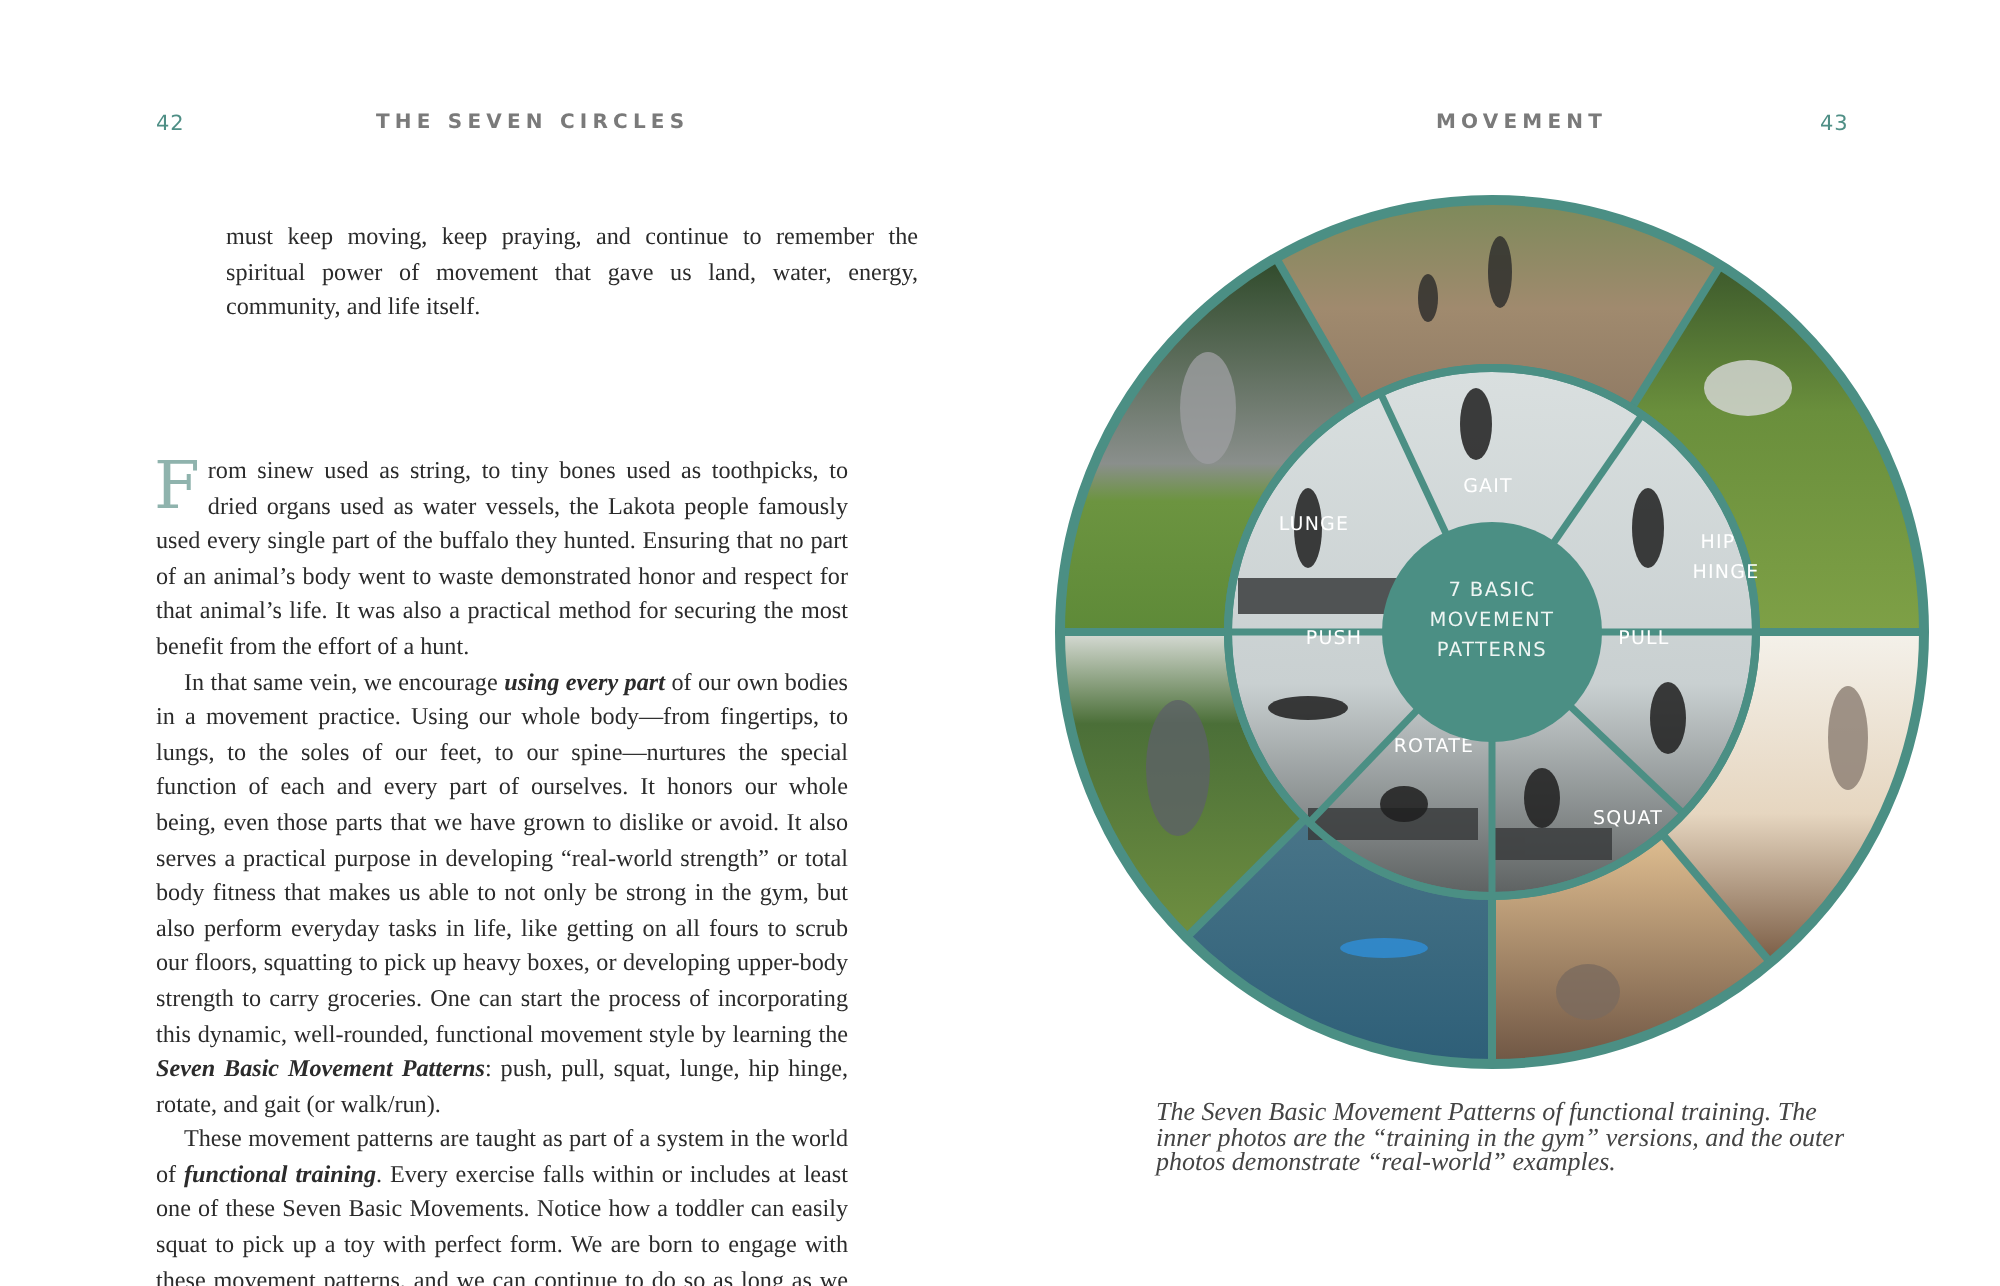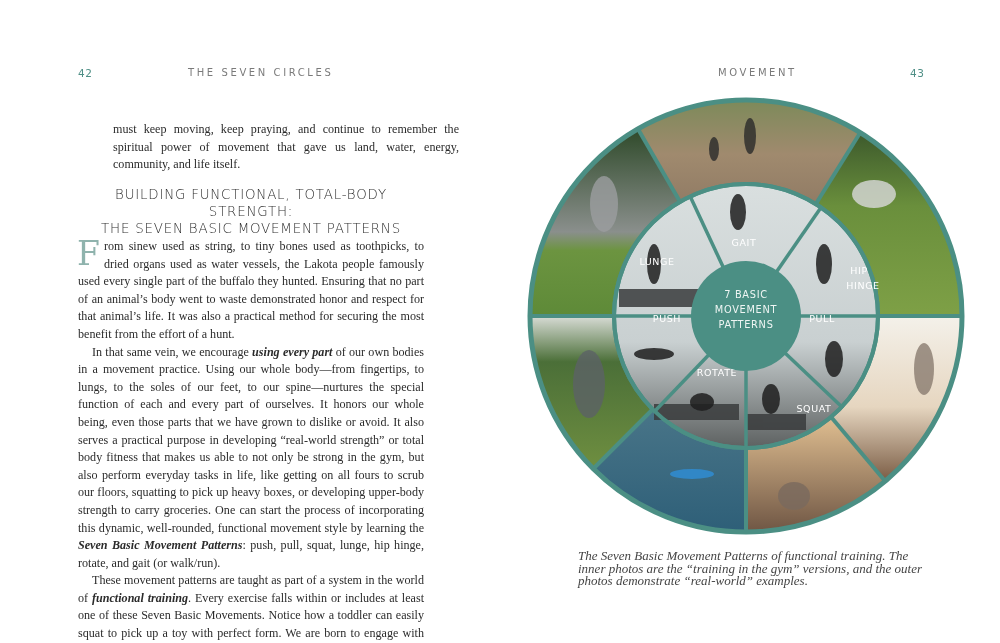--- a/index.html
+++ b/index.html
@@ -1,24 +1,24 @@
 <!DOCTYPE html>
 <html><head>
   <meta charset="utf-8">
   <style>
     html, body { margin: 0; padding: 0; }
     body {
       width: 1000px; height: 643px; background: #ffffff; position: relative; overflow: hidden;
       font-family: "Liberation Serif", serif; color: #2e2e2e;
     }
-    .page { position: absolute; top: 16px; height: 481px; }
+    .page { position: absolute; top: 5px; height: 481px; }
     .page-left { left: 0; width: 500px; }
     .page-right { left: 500px; width: 500px; }
     .folio { position: absolute; top: 51px; font-family: "DejaVu Sans", sans-serif; font-size: 10.5px; color: #4f8f86; letter-spacing: 0.5px; }
-    .running-head { position: absolute; top: 51px; font-family: "DejaVu Sans", sans-serif; font-size: 10px; color: #7a7a7a; letter-spacing: 2.6px; font-weight: 400; }
+    .running-head { position: absolute; top: 51px; font-family: "DejaVu Sans", sans-serif; font-size: 10px; color: #7a7a7a; letter-spacing: 2.6px; font-weight: 700; }
     .body-text { position: absolute; left: 78px; width: 346px; font-size: 12.1px; line-height: 17.6px; text-align: justify; color: #2b2b2b; }
     .body-text p { margin: 0; text-indent: 14px; }
     .body-text p.noindent { text-indent: 0; }
     .section-heading { position: absolute; left: 78px; width: 346px; top: 170px; text-align: center; font-family: "DejaVu Sans", sans-serif; font-size: 13.4px; line-height: 17px; letter-spacing: 0.8px; color: #2f2f2f; font-weight: 300; }
     .dropcap { float: left; font-family: "DejaVu Serif", serif; font-size: 33px; line-height: 28px; color: #8fb3ad; margin: 2px 4px 0 -1px; font-weight: 300; }
     em { font-style: italic; font-weight: bold; }
     .caption { position: absolute; left: 578px; top: 550px; width: 360px; font-size: 13px; line-height: 12.5px; font-style: italic; color: #444; }
     .diagram { position: absolute; left: 524px; top: 94px; }
     .diagram text { font-family: "DejaVu Sans", sans-serif; }
   </style>
@@ -26,24 +26,20 @@
 <body>
 
 <div class="page page-left">
   <div class="folio" style="left:78px;">42</div>
   <div class="running-head" style="left:188px;">THE SEVEN CIRCLES</div>
 
   <div class="body-text" style="top:105px;margin-left:35px;">
     <p class="noindent">must keep moving, keep praying, and continue to remember the spiritual power of movement that gave us land, water, energy, community, and life itself.</p>
   </div>
 
-  <div class="section-heading">
-    <div>BUILDING FUNCTIONAL, TOTAL-BODY STRENGTH:</div>
-    <div>THE SEVEN BASIC MOVEMENT PATTERNS</div>
-  </div>
 
   <div class="body-text" style="top:222px;">
     <p class="noindent"><span class="dropcap">F</span><span>rom sinew used as string, to tiny bones used as toothpicks, to dried organs used as water vessels, the Lakota people famously used every single part of the buffalo they hunted. Ensuring that no part of an animal’s body went to waste demonstrated honor and respect for that animal’s life. It was also a practical method for securing the most benefit from the effort of a hunt.</span></p>
     <p><span>In that same vein, we encourage </span><em>using every part</em><span> of our own bodies in a movement practice. Using our whole body—from fingertips, to lungs, to the soles of our feet, to our spine—nurtures the special function of each and every part of ourselves. It honors our whole being, even those parts that we have grown to dislike or avoid. It also serves a practical purpose in developing “real-world strength” or total body fitness that makes us able to not only be strong in the gym, but also perform everyday tasks in life, like getting on all fours to scrub our floors, squatting to pick up heavy boxes, or developing upper-body strength to carry groceries. One can start the process of incorporating this dynamic, well-rounded, functional movement style by learning the </span><em>Seven Basic Movement Patterns</em><span>: push, pull, squat, lunge, hip hinge, rotate, and gait (or walk/run).</span></p>
     <p><span>These movement patterns are taught as part of a system in the world of </span><em>functional training</em><span>. Every exercise falls within or includes at least one of these Seven Basic Movements. Notice how a toddler can easily squat to pick up a toy with perfect form. We are born to engage with these movement patterns, and we can continue to do so as long as we don’t neglect the motions. No matter our age, occupation, or athletic level, we all can benefit from consciously training these fundamental patterns.</span></p>
   </div>
 </div>
 
 <div class="page page-right">
   <div class="running-head" style="left:218px;">MOVEMENT</div>

